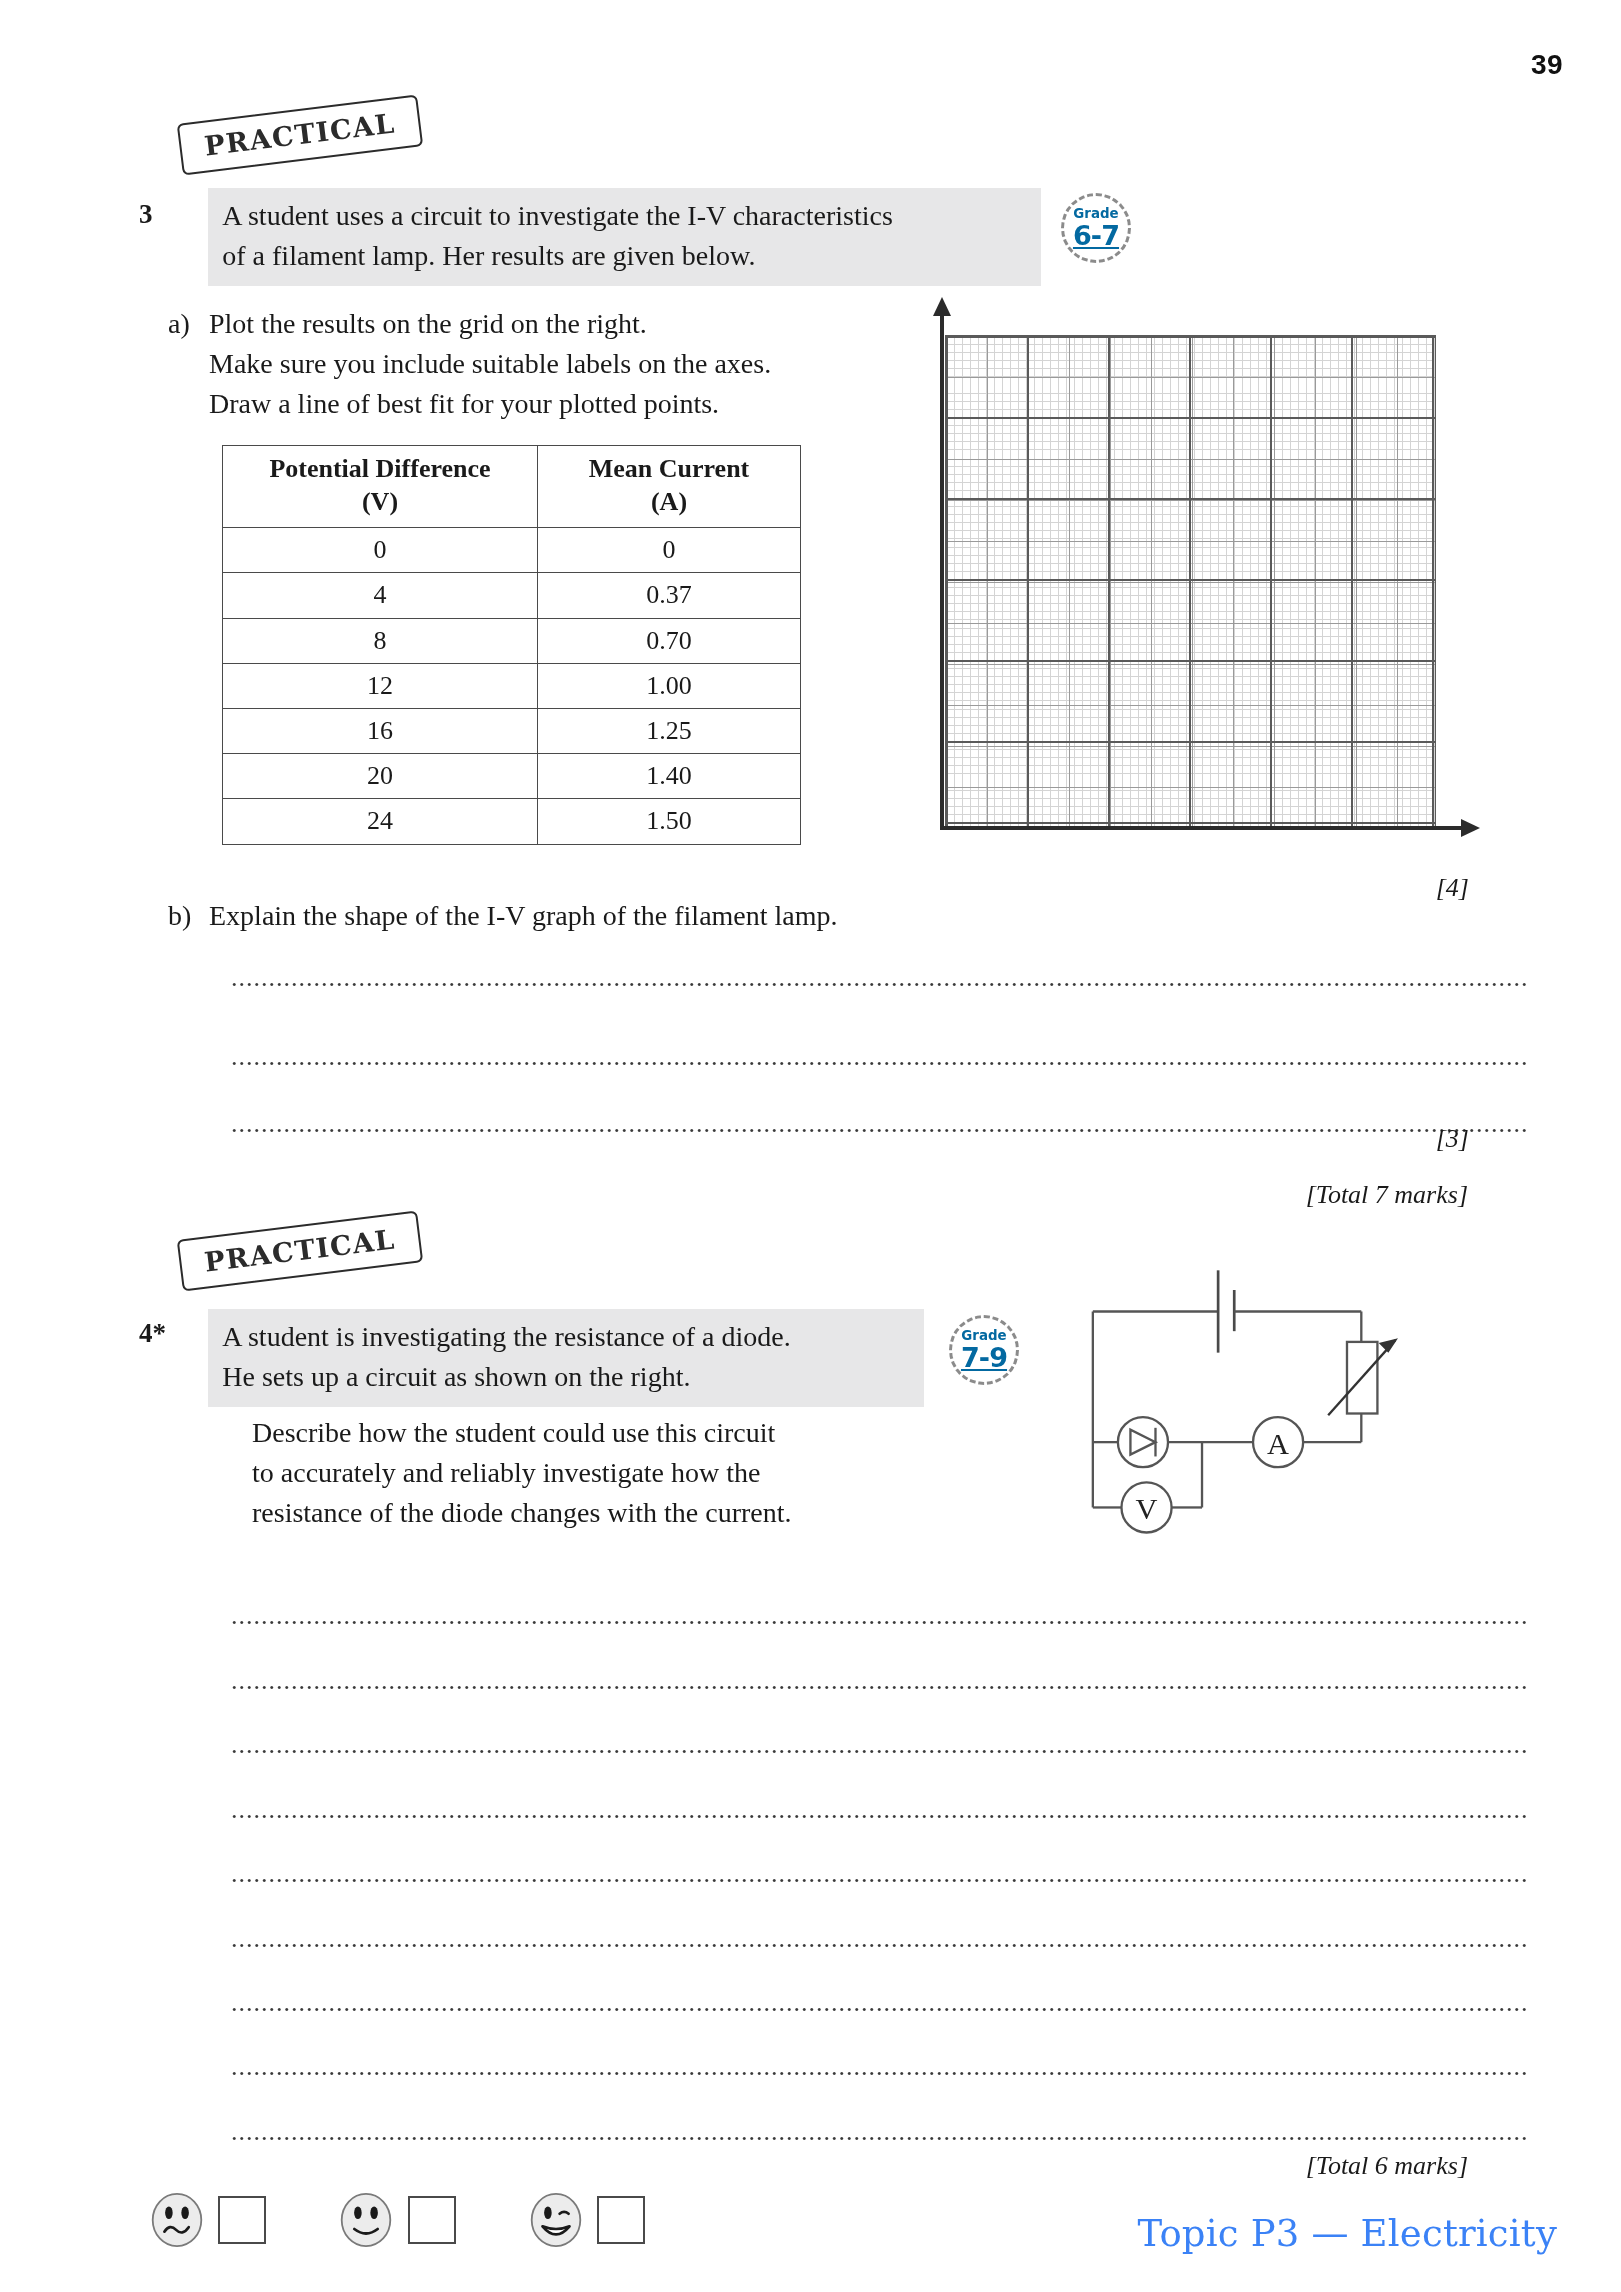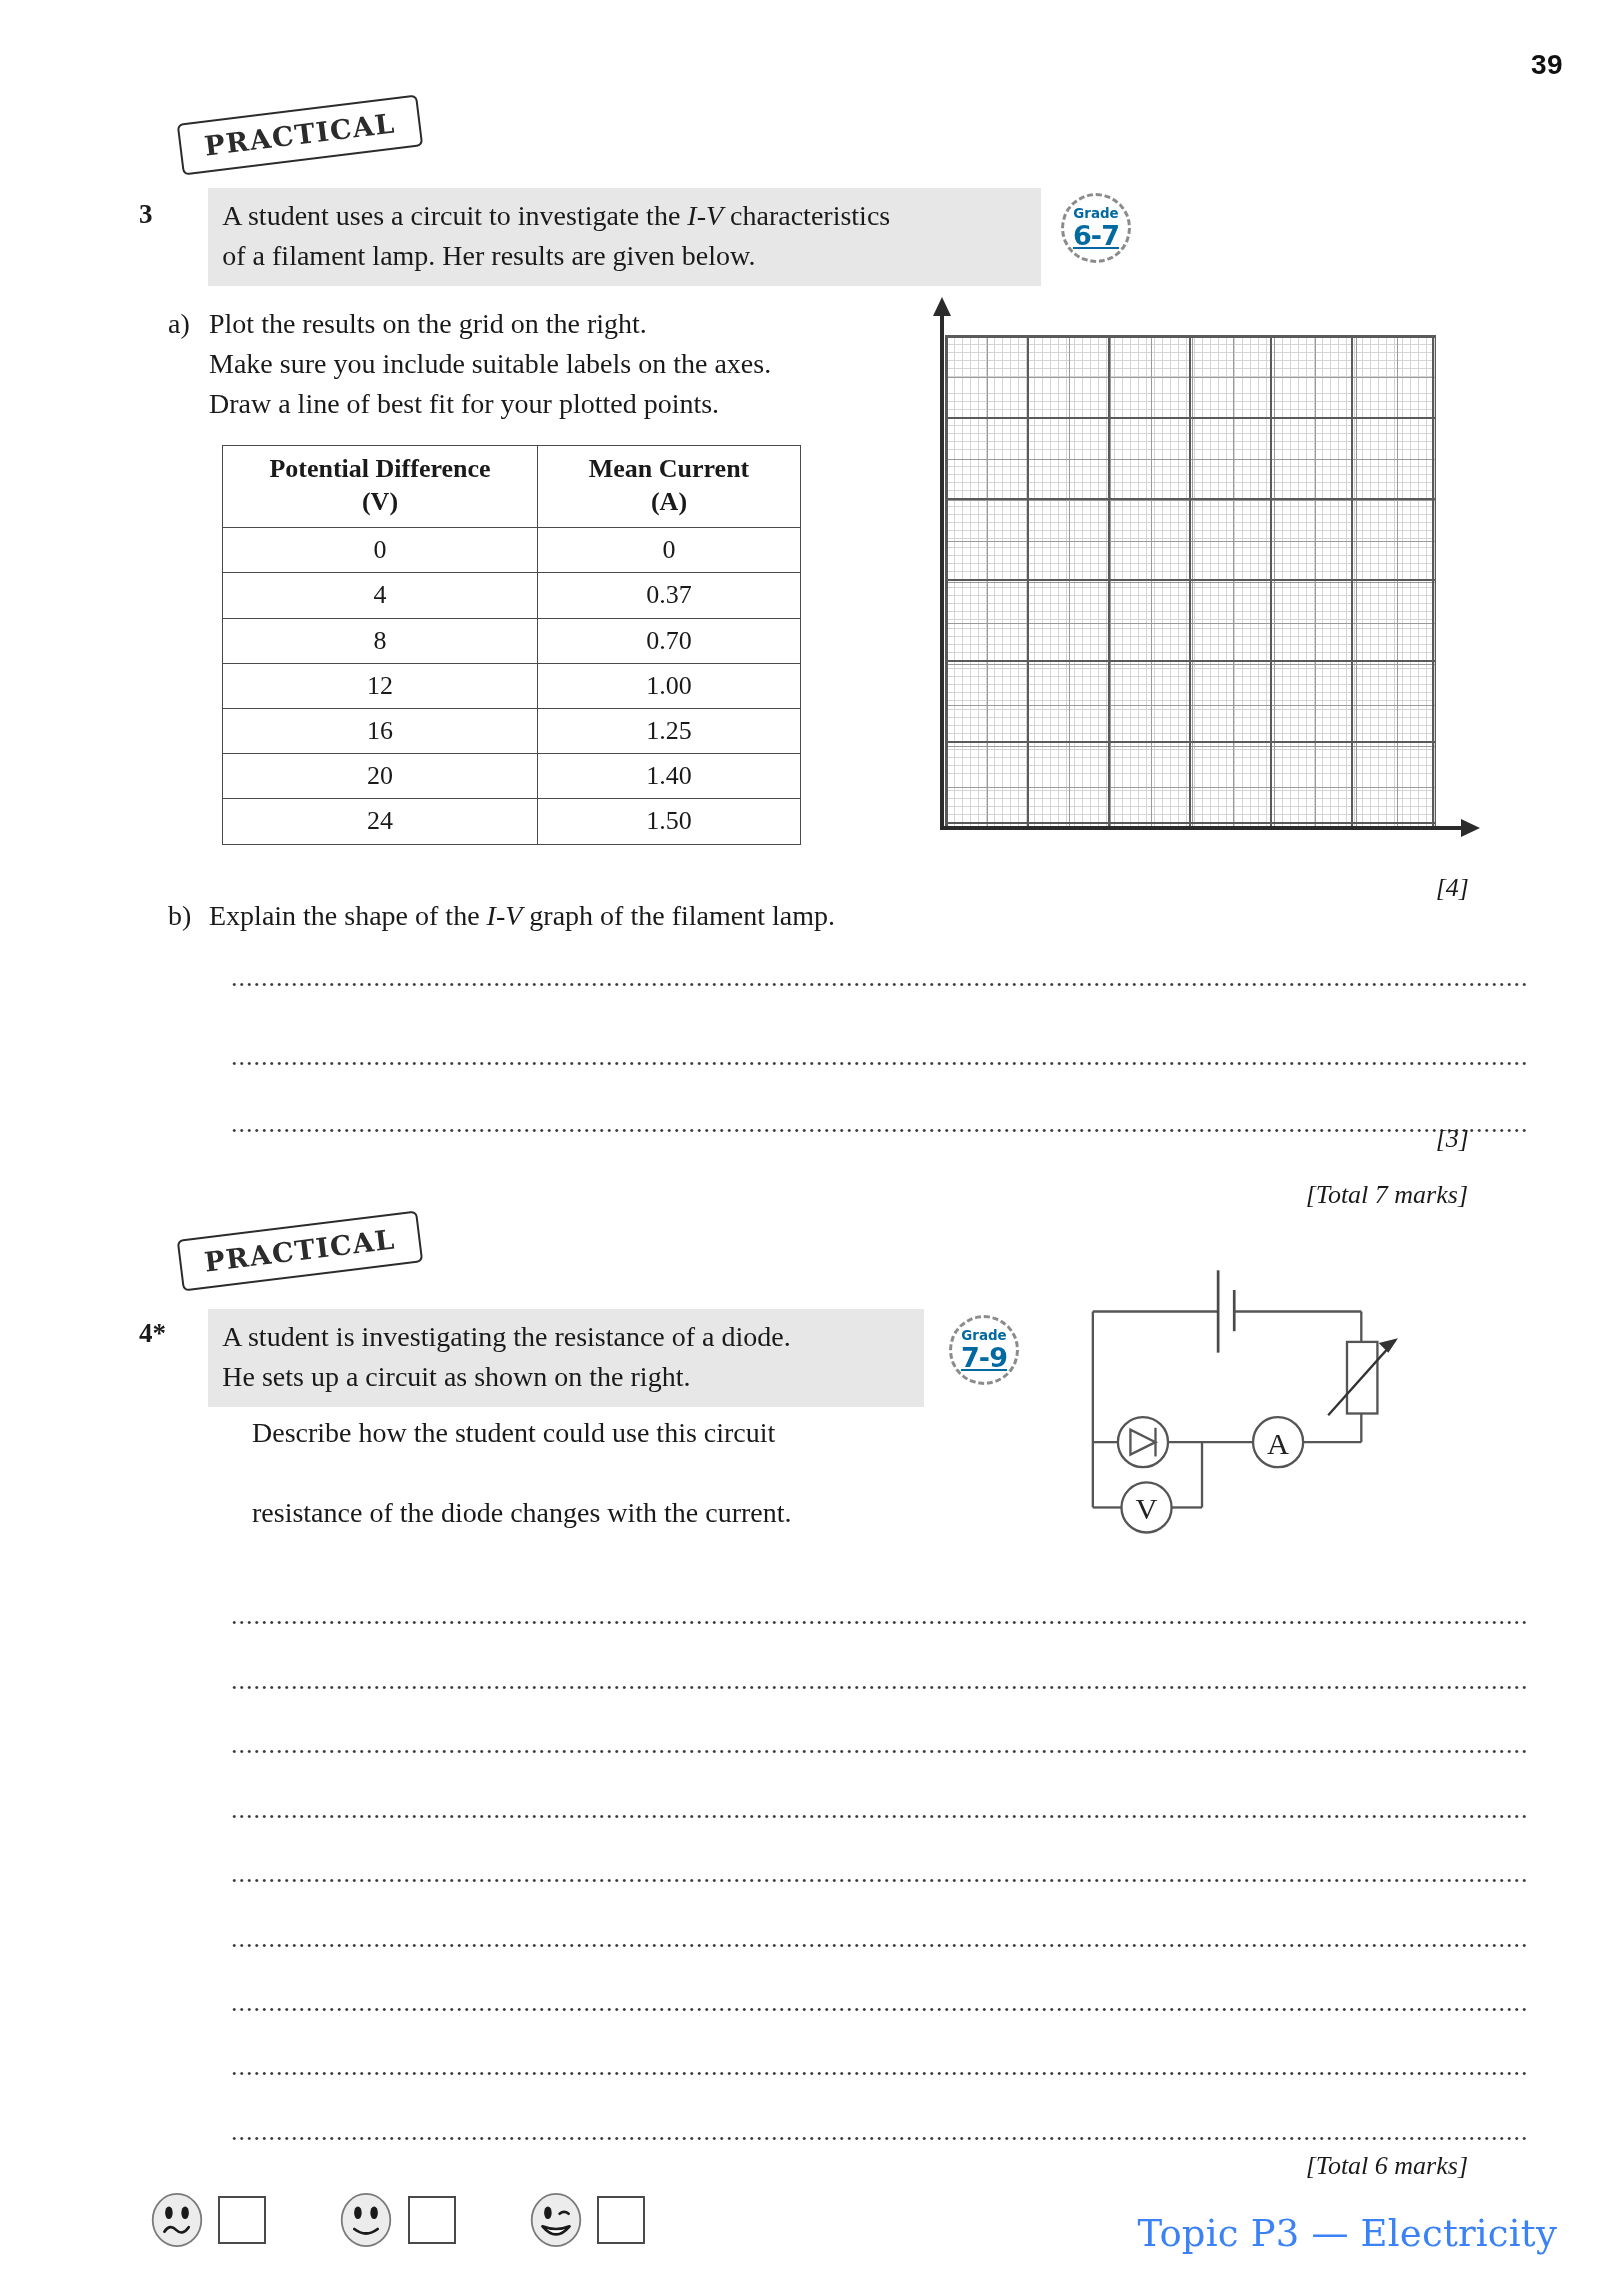--- a/index.html
+++ b/index.html
@@ -81,21 +81,21 @@
     padding: 8px 14.3px 10.7px 14.3px;
     font-size: 28px;
     line-height: 1.42;
     box-sizing: border-box;
   }
   .plain-block {
     position: absolute;
     font-size: 28px;
     line-height: 1.42;
   }
-  .it { font-style: italic; }
+  .it { }
 
   
   .part-row {
     position: absolute;
     font-size: 28px;
     line-height: 1.42;
     display: flex;
   }
   .part-label { width: 41px; flex: none; }
 
@@ -291,21 +291,21 @@
   <span>He sets up a circuit as shown on the right.</span>
 </div>
 
 <div class="grade-stamp" style="left:949px; top:1315px;">
   <span class="g-word">Grade</span>
   <span class="g-num">7-9</span>
 </div>
 
 <div class="plain-block" style="left:224px; top:1413px; width:716px;margin-left:28px;">
   <span>Describe how the student could use this circuit</span><br>
-  <br>
+  <span>to accurately and reliably investigate how the</span><br>
   <span>resistance of the diode changes with the current.</span>
 </div>
 
 <div class="circuit" style="left:1066px; top:1270px;">
   <svg width="349" height="287" viewBox="0 0 390 320">
     <g fill="none" stroke="#555" stroke-width="2.6">
 
       <line x1="30" y1="46" x2="170" y2="46"></line>
 
       <line x1="170" y1="0" x2="170" y2="92" stroke="#4a4a4a" stroke-width="3"></line>

